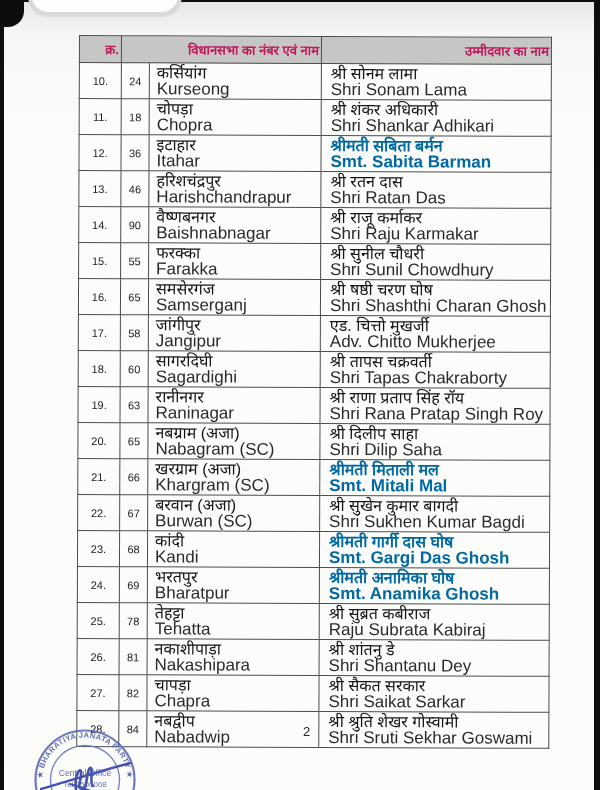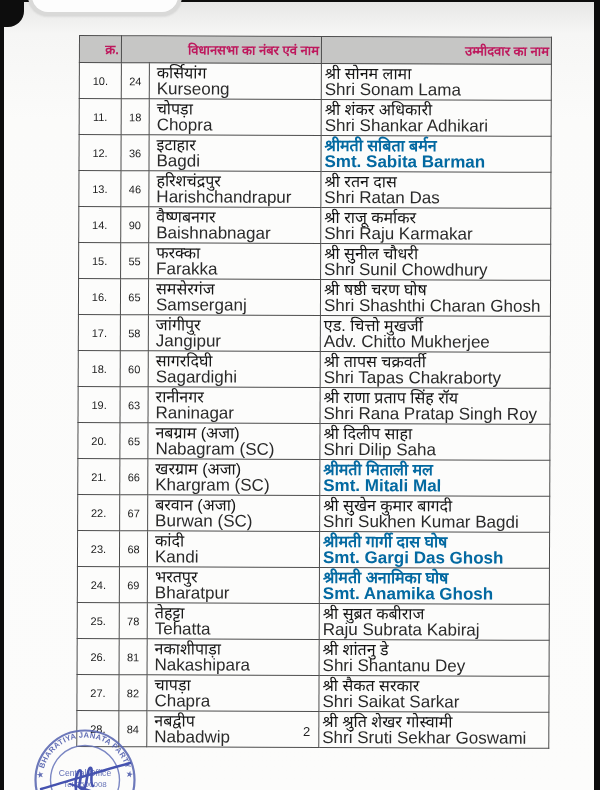--- a/index.html
+++ b/index.html
@@ -53,21 +53,21 @@
     text-align: right;
     padding: 0 2px;
   }
   .doc-table td { height: 35px; padding: 0; vertical-align: middle; background: #fcfcfb; }
   td.c-sl, td.c-no {
     text-align: center;
     font-size: 11px;
     color: #1d1d1d;
   }
   td.c-name, td.c-cand { padding-left: 7px; }
-  td.c-cand { padding-left: 3px; }
+  td.c-cand { padding-left: 9px; }
   .hi { font-size: 16px; color: #141414; line-height: 16px; white-space: nowrap; }
   .en { font-size: 17px; color: #2a2a2a; line-height: 16px; white-space: nowrap; }
   tr.bold-cand td.c-cand .hi,
   tr.bold-cand td.c-cand .en { font-weight: bold; color: #0369a1; }
   .page-number {
     position: absolute;
     left: 299px; top: 722px;
     font-size: 13px;
     color: #222;
   }
@@ -122,21 +122,21 @@
           <td class="c-cand">
             <div class="hi">श्री शंकर अधिकारी</div>
             <div class="en">Shri Shankar Adhikari</div>
           </td>
         </tr>
         <tr class="bold-cand">
           <td class="c-sl">12.</td>
           <td class="c-no">36</td>
           <td class="c-name">
             <div class="hi">इटाहार</div>
-            <div class="en">Bagdi</div>
+            <div class="en">Itahar</div>
           </td>
           <td class="c-cand">
             <div class="hi">श्रीमती सबिता बर्मन</div>
             <div class="en">Smt. Sabita Barman</div>
           </td>
         </tr>
         <tr>
           <td class="c-sl">13.</td>
           <td class="c-no">46</td>
           <td class="c-name">

